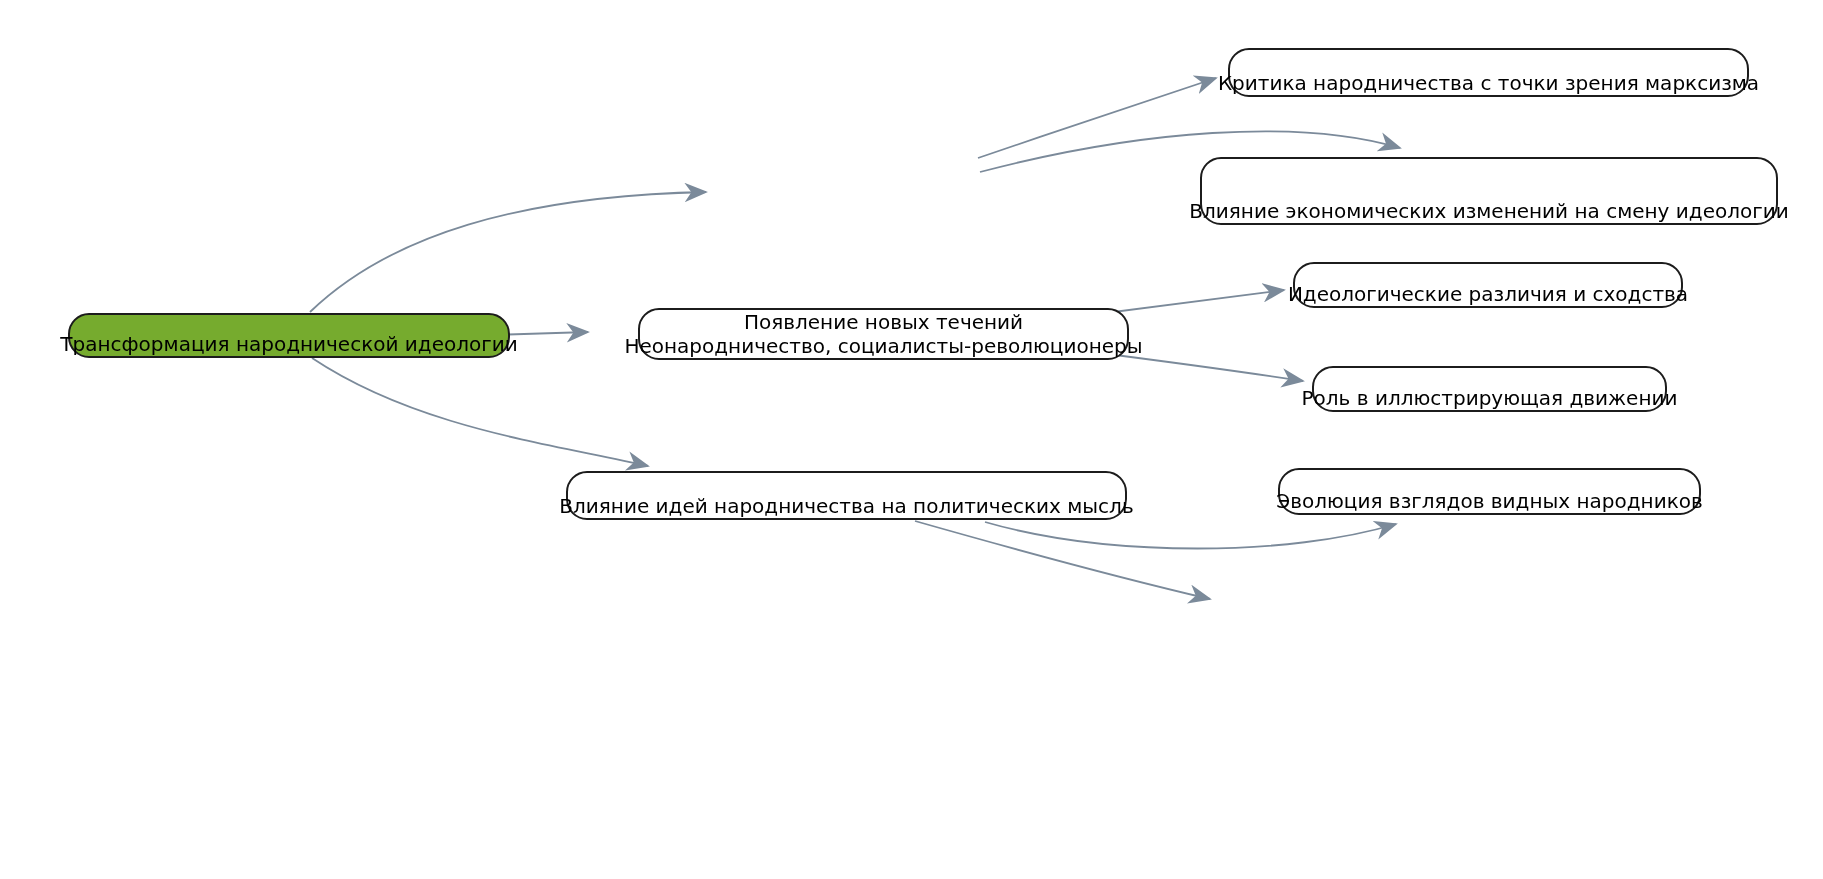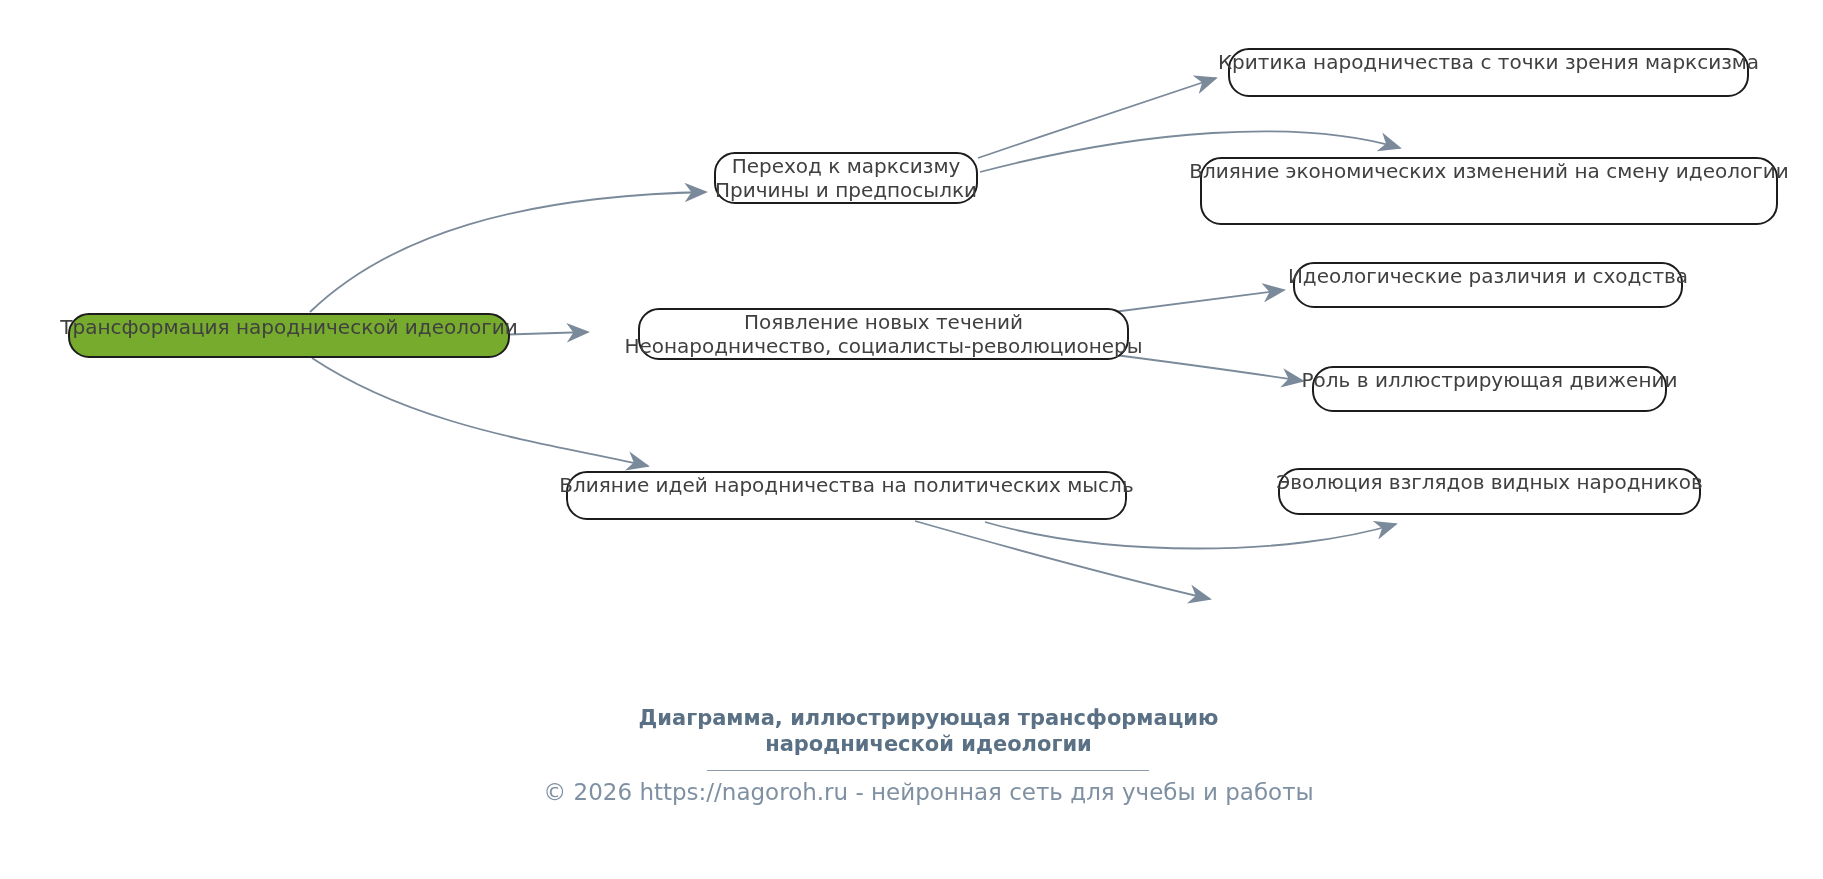--- a/index.html
+++ b/index.html
@@ -21,22 +21,22 @@
   .edges{position:absolute;left:0;top:0;width:1823px;height:879px;}
   .edges path.link{fill:none;stroke:var(--edge);stroke-width:1.8px;}
   #arrowhead path{fill:var(--edge);}
   .node{
     position:absolute;
     box-sizing:border-box;
     background:var(--node-fill);
     border:2px solid var(--node-border);
     border-radius:21px;
     display:flex;flex-direction:column;
-    align-items:center;justify-content:flex-start;
-    font-size:20px;line-height:24px;color:#404040;
+    align-items:center;justify-content:flex-end;
+    font-size:20px;line-height:24px;color:#000000;
     white-space:nowrap;text-align:center;
     padding:0 10px;
   }
   .node.root{background:var(--root-fill);margin-left:20px;}
   .footer{
     position:absolute;left:0;right:0;top:705px;
     text-align:center;color:var(--caption-text);
   }
   .footer-inner{display:inline-block;transform:translateX(17px);}
   .caption{font-weight:bold;font-size:21px;line-height:26px;color:var(--caption-text);}
@@ -62,24 +62,20 @@
     <path class="link" d="M1090,315 C1160,306 1230,297 1284,290" marker-end="url(#arrowhead)"></path>
     <path class="link" d="M1092,352 C1170,362 1250,373 1303,381" marker-end="url(#arrowhead)"></path>
     <path class="link" d="M985,522 C1110,558 1290,556 1396,524" marker-end="url(#arrowhead)"></path>
     <path class="link" d="M915,521 C1010,548 1120,578 1210,599" marker-end="url(#arrowhead)"></path>
   </svg>
 
   <div class="node root" style="left:48px;top:313px;width:442px;height:45px;">
     <span>Трансформация народнической идеологии</span>
   </div>
 
-  <div class="node" style="left:714px;top:152px;width:264px;height:52px;">
-    <span>Переход к марксизму</span>
-    <span>Причины и предпосылки</span>
-  </div>
 
   <div class="node" style="left:596px;top:308px;width:491px;height:52px;margin-left:42px;">
     <span>Появление новых течений</span>
     <span>Неонародничество, социалисты-революционеры</span>
   </div>
 
   <div class="node" style="left:566px;top:471px;width:561px;height:49px;">
     <span>Влияние идей народничества на политических мысль</span>
   </div>
 
@@ -97,24 +93,14 @@
 
   <div class="node" style="left:1312px;top:366px;width:355px;height:46px;">
     <span>Роль в иллюстрирующая движении</span>
   </div>
 
   <div class="node" style="left:1278px;top:468px;width:423px;height:47px;">
     <span>Эволюция взглядов видных народников</span>
   </div>
 
 
-  <div class="footer">
-    <div class="footer-inner">
-      <div class="caption">
-        <div>Диаграмма, иллюстрирующая трансформацию</div>
-        <div>народнической идеологии</div>
-      </div>
-      <hr class="rule">
-      <div class="copyright">© 2026 https://nagoroh.ru - нейронная сеть для учебы и работы</div>
-    </div>
-  </div>
 
 </div>
 
 </body></html>

